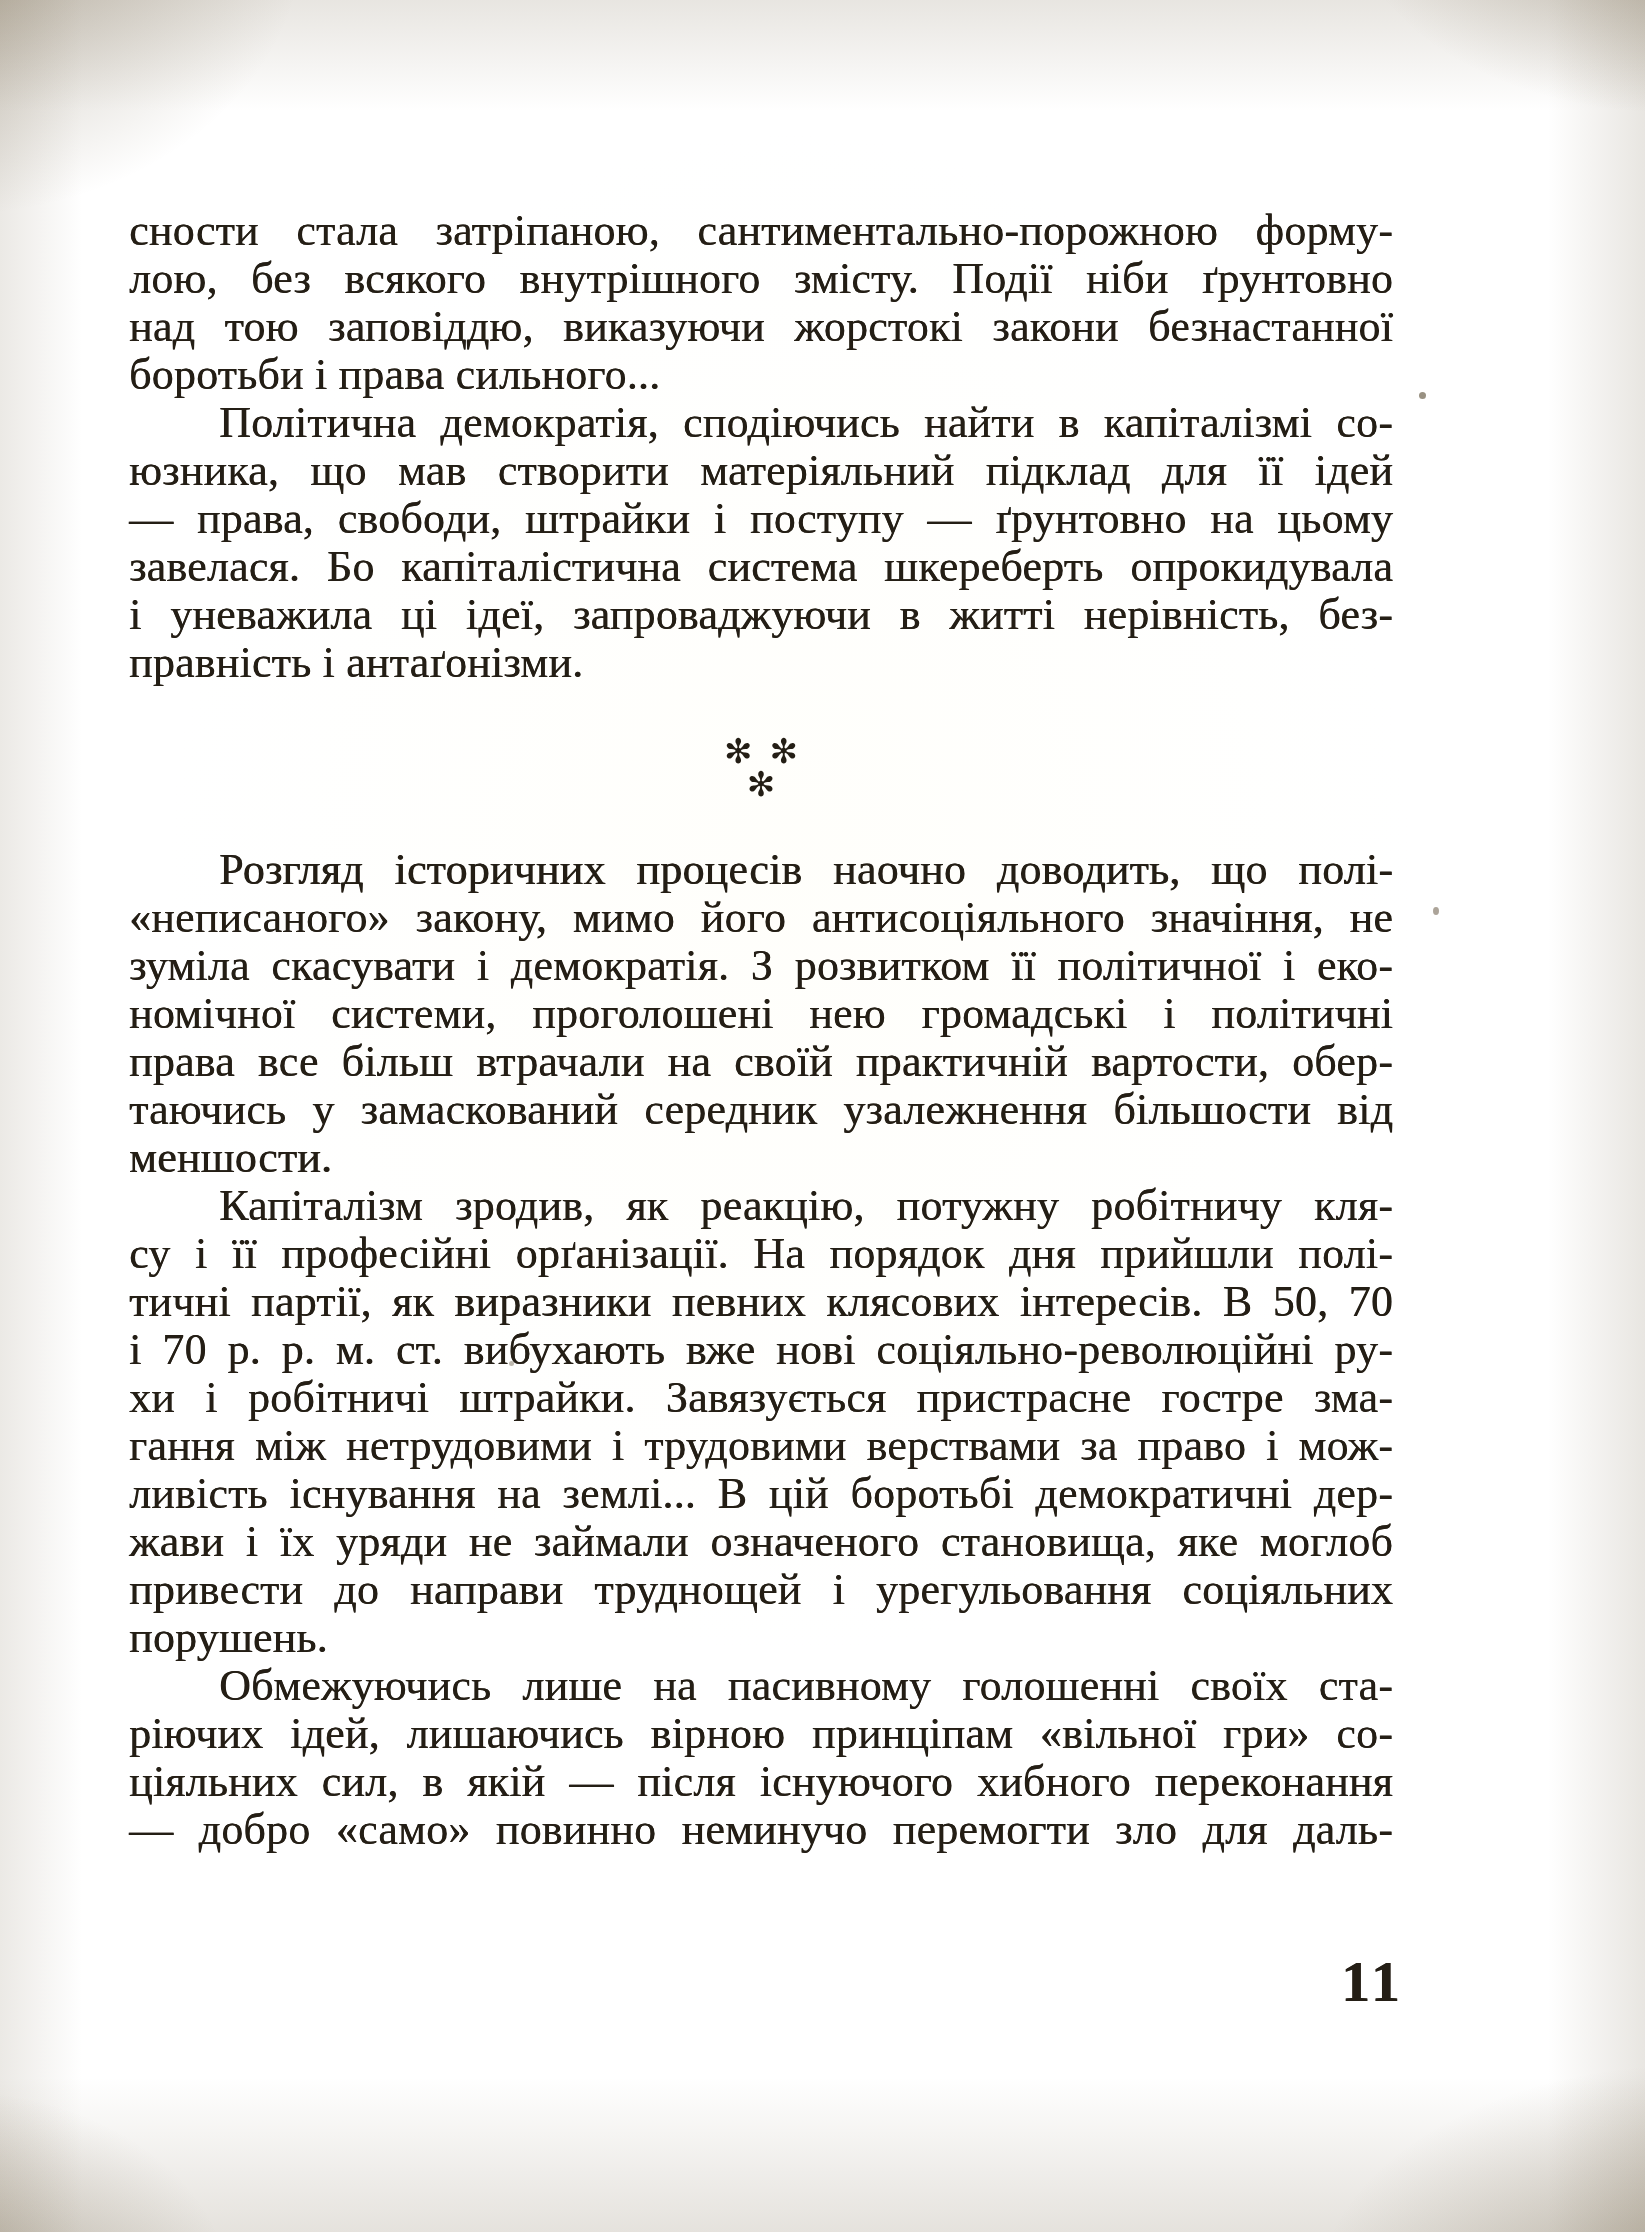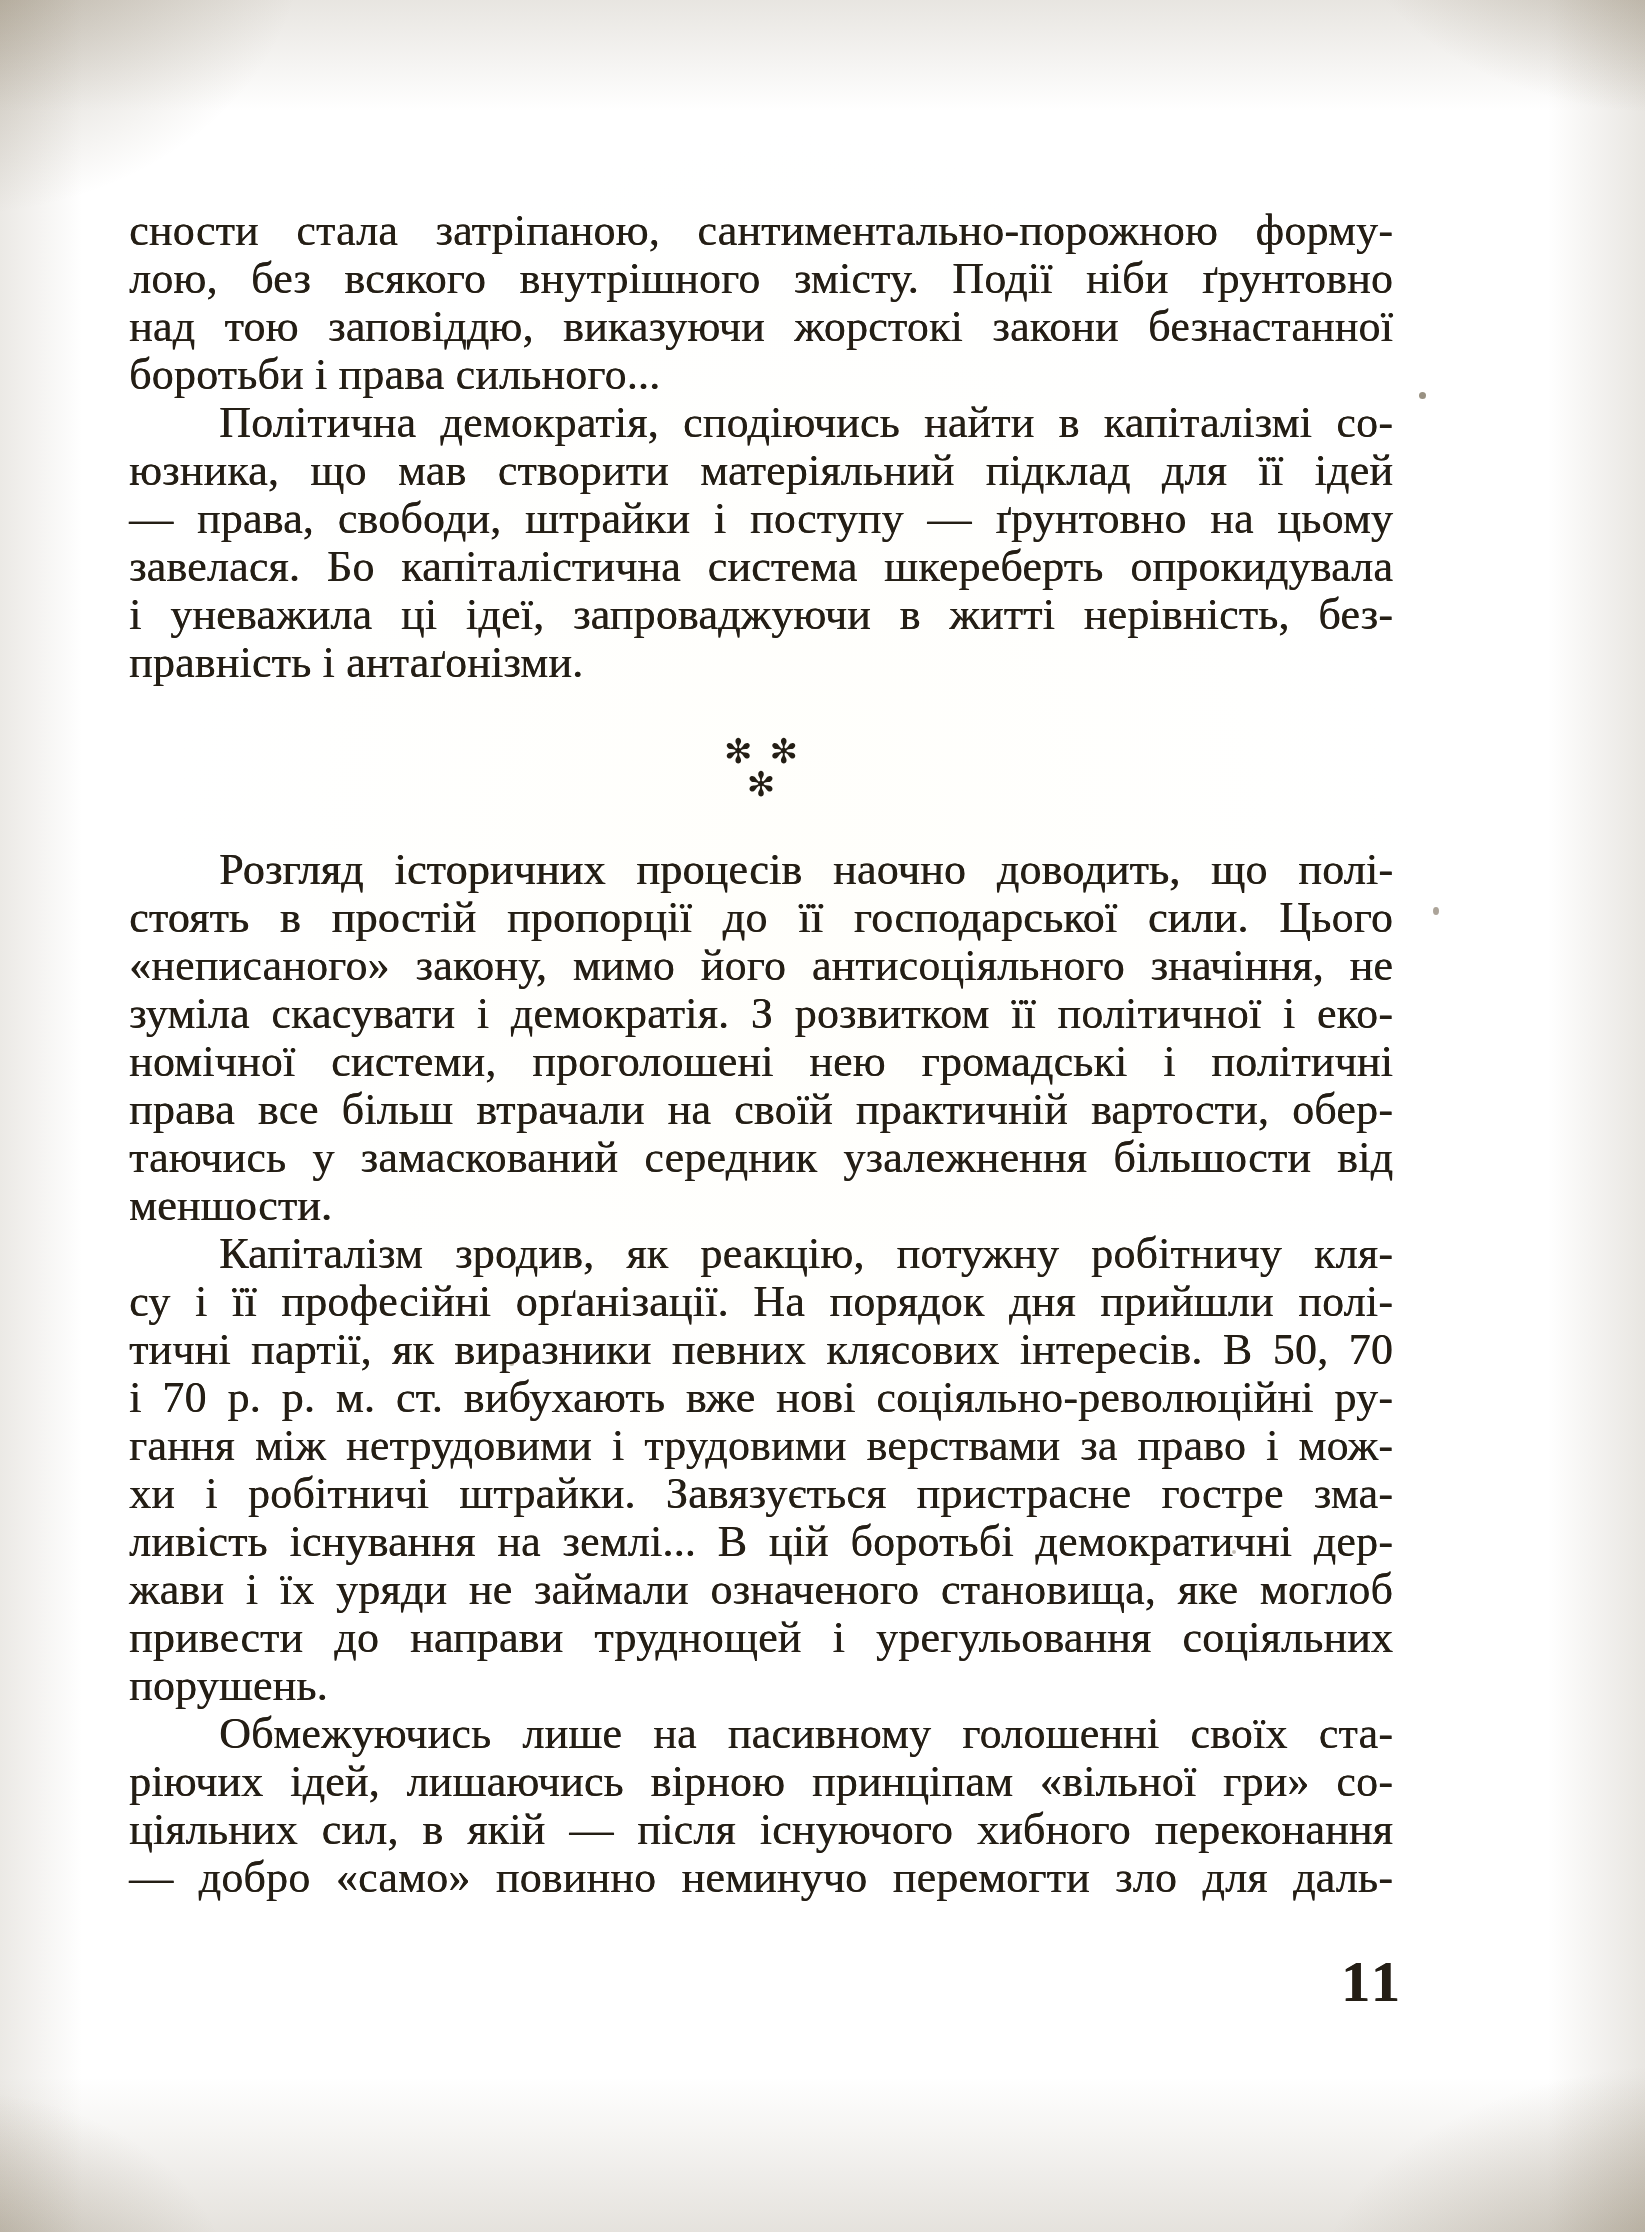--- a/index.html
+++ b/index.html
@@ -106,35 +106,34 @@
         <div class="line"><span>завелася. Бо капіталістична система шкереберть опрокидувала</span></div>
         <div class="line"><span>і уневажила ці ідеї, запроваджуючи в житті нерівність, без-</span></div>
         <div class="line endline"><span>правність і антаґонізми.</span></div>
       </div>
       <div class="asterism">
         <div class="row-top">✻ ✻</div>
         <div class="row-bottom">✻</div>
       </div>
       <div class="para">
         <div class="line indent"><span class="bold">Розгляд історичних процесів наочно доводить, що полі-</span></div>
-        <div class="line"><span class="bold">стоять в простій пропорції до її господарської сили.</span><span> Цього</span></div>
         <div class="line"><span>«неписаного» закону, мимо його антисоціяльного значіння, не</span></div>
         <div class="line"><span>зуміла скасувати і демократія. З розвитком її політичної і еко-</span></div>
         <div class="line"><span>номічної системи, проголошені нею громадські і політичні</span></div>
         <div class="line"><span>права все більш втрачали на своїй практичній вартости, обер-</span></div>
         <div class="line"><span>таючись у замаскований середник узалежнення </span><span class="bold">більшости від</span></div>
         <div class="line endline"><span class="bold">меншости.</span></div>
       </div>
       <div class="para">
         <div class="line indent"><span>Капіталізм зродив, як реакцію, потужну робітничу кля-</span></div>
         <div class="line"><span>су і її професійні орґанізації. На порядок дня прийшли полі-</span></div>
         <div class="line"><span>тичні партії, як виразники певних клясових інтересів. В 50, 70</span></div>
         <div class="line"><span>і 70 р. р. м. ст. вибухають вже нові соціяльно-революційні ру-</span></div>
+        <div class="line"><span>хи і робітничі штрайки. Завязується пристрасне гостре зма-</span></div>
         <div class="line"><span>гання між нетрудовими і трудовими верствами за право і мож-</span></div>
-        <div class="line"><span>хи і робітничі штрайки. Завязується пристрасне гостре зма-</span></div>
         <div class="line"><span>ливість існування на землі... В цій боротьбі демократичні дер-</span></div>
         <div class="line"><span>жави і їх уряди не займали означеного становища, яке моглоб</span></div>
         <div class="line"><span>привести до направи труднощей і урегульовання соціяльних</span></div>
         <div class="line endline"><span>порушень.</span></div>
       </div>
       <div class="para">
         <div class="line indent"><span>Обмежуючись лише на пасивному голошенні своїх ста-</span></div>
         <div class="line"><span>ріючих ідей, лишаючись вірною принціпам «вільної гри» со-</span></div>
         <div class="line"><span>ціяльних сил, в якій — після існуючого хибного переконання</span></div>
         <div class="line"><span>— добро «само» повинно неминучо перемогти зло для даль-</span></div>

